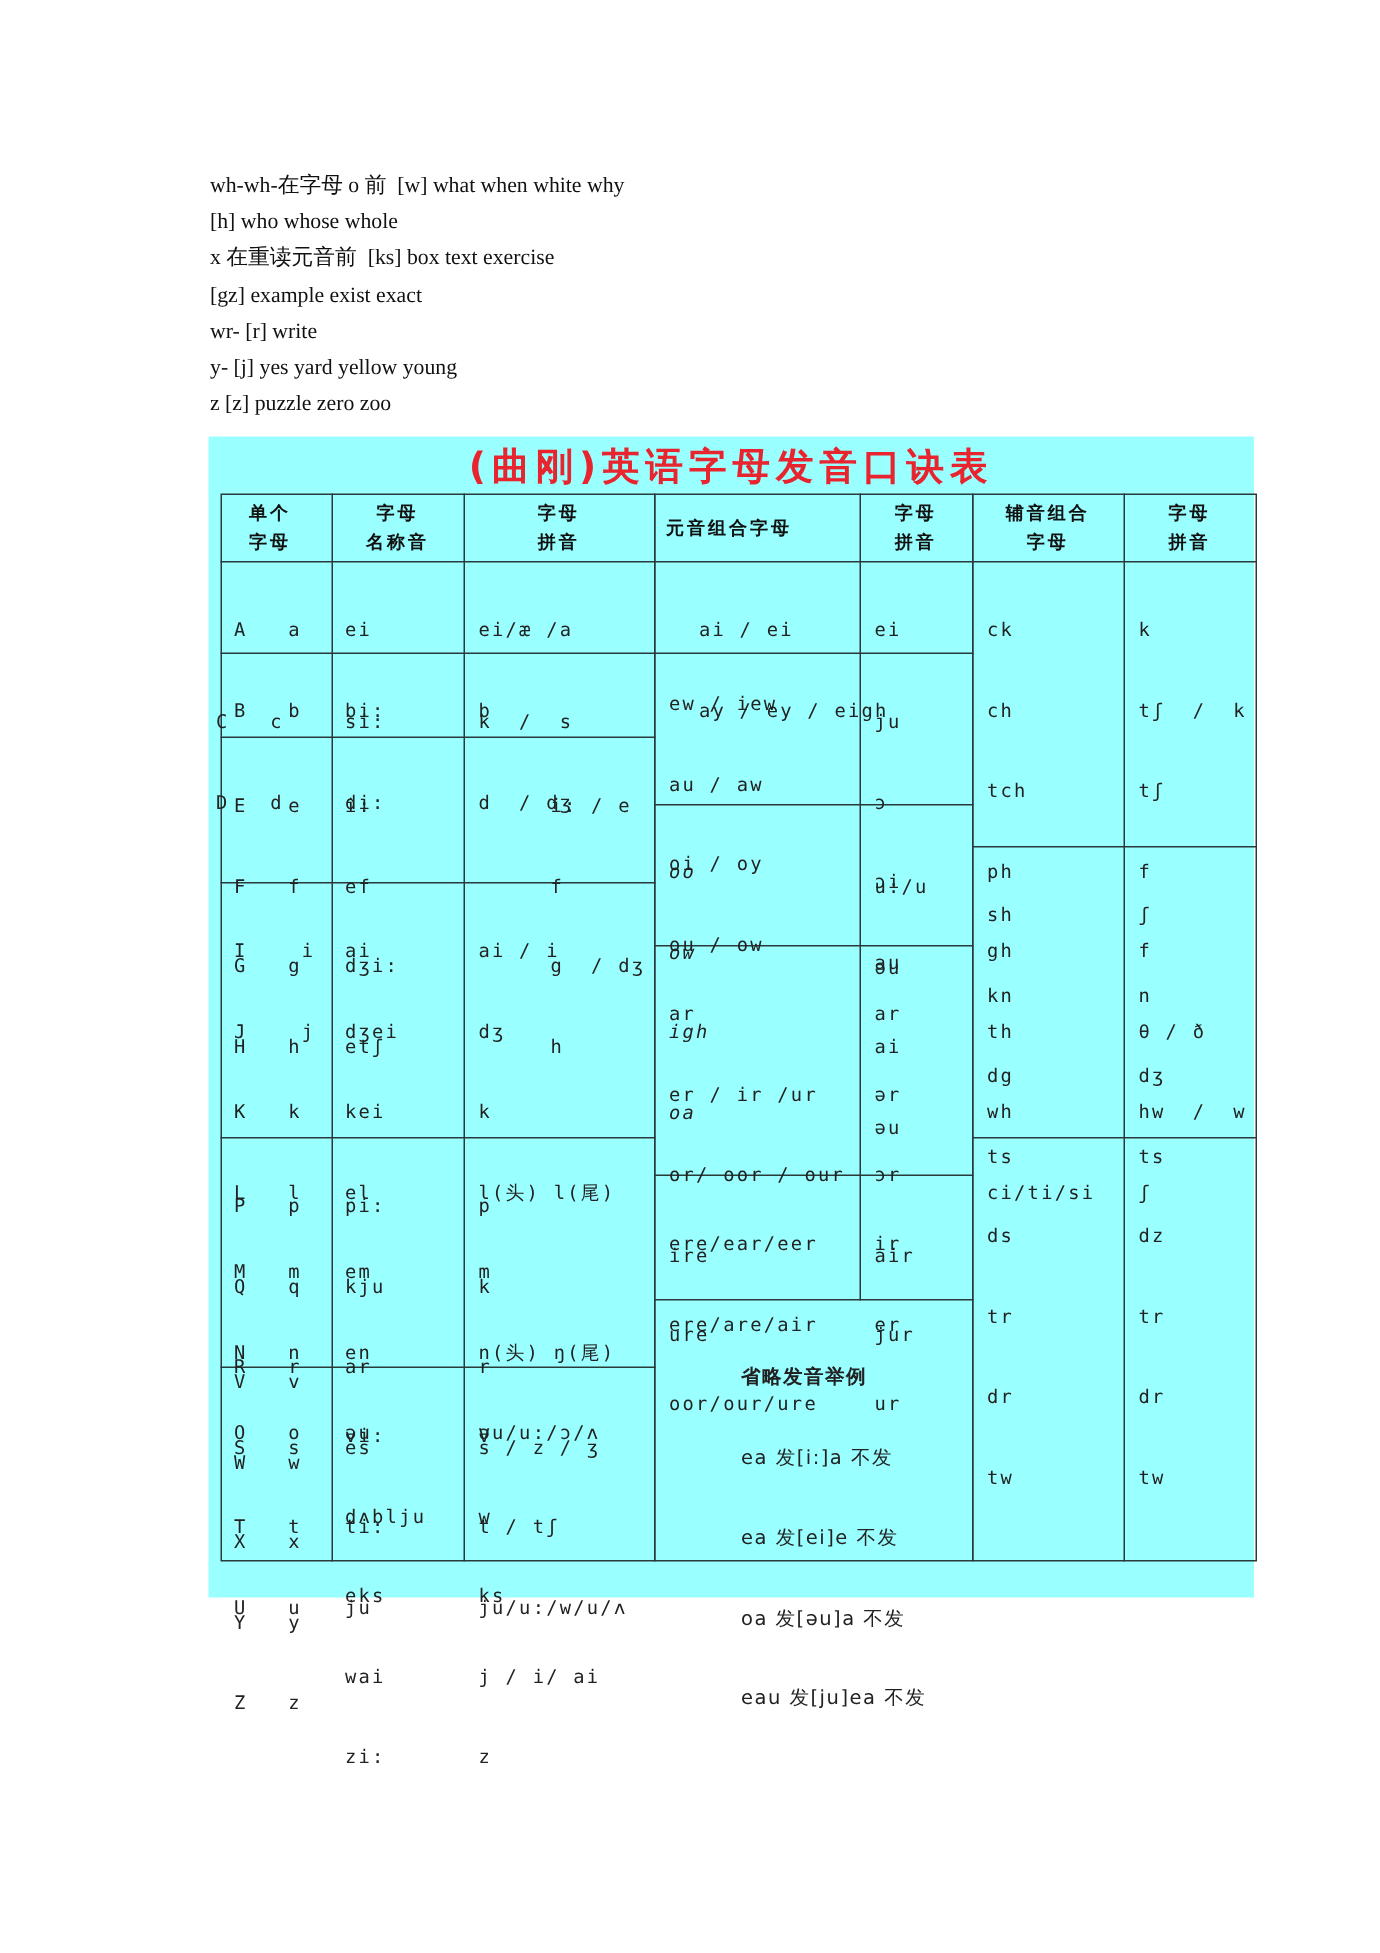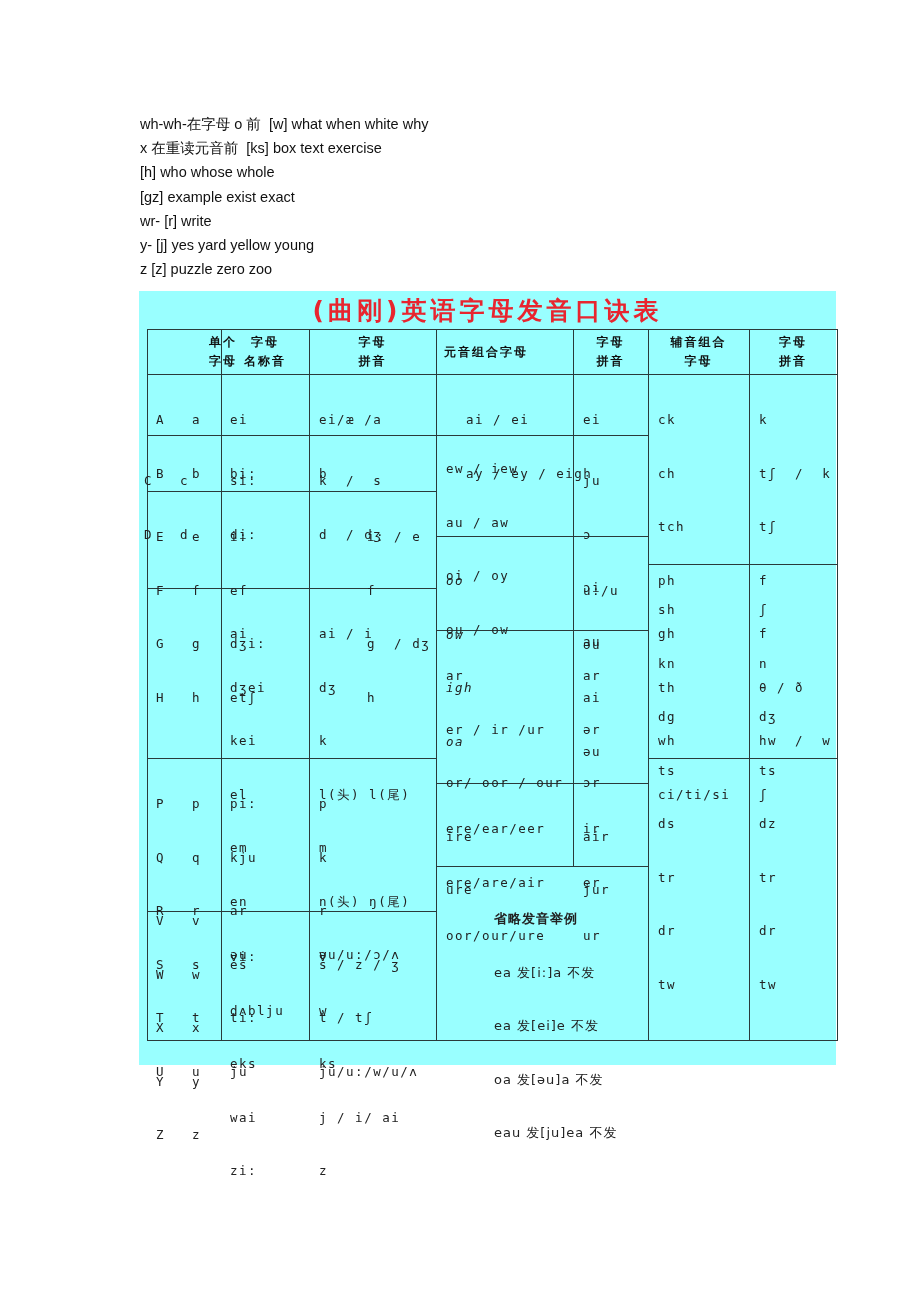--- a/index.html
+++ b/index.html
@@ -1,17 +1,17 @@
 <!DOCTYPE html>
 <html><head>
 <meta charset="utf-8">
 <style>
   html, body { margin: 0; padding: 0; background: #ffffff; }
   body { width: 920px; height: 1302px; position: relative; overflow: hidden; }
-  .intro { position: absolute; left: 140px; top: 114px; font-family: Liberation Sans, sans-serif; font-size: 14.5px; color: #111; }
+  .intro { position: absolute; left: 140px; top: 114px; font-family: Liberation Serif, serif; font-size: 14.5px; color: #111; }
   .intro .line { height: 24.2px; line-height: 20px; white-space: pre; }
 
   .chart { position: absolute; left: 139px; top: 291px; width: 697px; height: 774px; background: #99ffff; }
   .chart .title { position: absolute; left: 0; top: 0; width: 697px; height: 38px; text-align: center; font-family: "DejaVu Sans", sans-serif; font-weight: bold; font-size: 25px; color: #e8252f; line-height: 40px; letter-spacing: 4px; }
 
   .box { position: absolute; border: 1.5px solid #2a3a3a; box-sizing: border-box; }
   .hline { position: absolute; height: 0; border-top: 1.5px solid #2a3a3a; }
   .vline { position: absolute; width: 0; border-left: 1.5px solid #2a3a3a; }
 
   .hdr { position: absolute; font-family: "DejaVu Sans", sans-serif; font-weight: bold; font-size: 12px; color: #111; text-align: center; line-height: 19px; letter-spacing: 2px; }
@@ -20,22 +20,22 @@
   .cell .row { height: 23.5px; line-height: 20px; }
   .note { position: absolute; font-family: "DejaVu Sans", sans-serif; font-size: 13px; color: #222; letter-spacing: 1px; white-space: pre; }
   .note .row { height: 23.6px; line-height: 20px; }
   .note .row.head { font-weight: bold; }
 </style>
 </head>
 <body>
 
 <div class="intro">
   <div class="line">wh-wh-在字母 o 前  [w] what when white why</div>
+  <div class="line">[h] who whose whole</div>
   <div class="line">x 在重读元音前  [ks] box text exercise</div>
-  <div class="line">[h] who whose whole</div>
   <div class="line">[gz] example exist exact</div>
   <div class="line">wr- [r] write</div>
   <div class="line">y- [j] yes yard yellow young</div>
   <div class="line">z [z] puzzle zero zoo</div>
 </div>
 
 <div class="chart">
   <div class="title">(曲刚)英语字母发音口诀表</div>
 
   <div class="box" style="left:8px; top:38px; width:290px; height:712px;"></div>
@@ -56,21 +56,21 @@
   <div class="hline" style="left:297px; top:339px; width:213px;"></div>
   <div class="hline" style="left:297px; top:492px; width:213px;"></div>
   <div class="hline" style="left:297px; top:575px; width:213px;"></div>
 
   <div class="box" style="left:509px; top:38px; width:190px; height:712px;"></div>
   <div class="vline" style="left:610px; top:38px; height:712px;"></div>
   <div class="hline" style="left:509px; top:83px; width:190px;"></div>
   <div class="hline" style="left:509px; top:273px; width:190px;"></div>
   <div class="hline" style="left:509px; top:467px; width:190px;"></div>
 
-  <div class="hdr" style="left:24px; top:42px; width:74px;text-align:right;">
+  <div class="hdr" style="left:4px; top:42px; width:74px;">
     <div>单个</div>
     <div>字母</div>
   </div>
   <div class="hdr" style="left:82px; top:42px; width:88px;">
     <div>字母</div>
     <div>名称音</div>
   </div>
   <div class="hdr" style="left:170px; top:42px; width:127px;">
     <div>字母</div>
     <div>拼音</div>
@@ -97,20 +97,29 @@
   </div>
   <div class="cell" style="left:5px; top:150px;">
     <div class="row">C   c</div>
     <div class="row">D   d</div>
   </div>
   <div class="cell" style="left:17px; top:206px;">
     <div class="row">E   e</div>
     <div class="row">F   f</div>
     <div class="row">G   g</div>
     <div class="row">H   h</div>
+  </div>
+  <div class="cell" style="left:17px; top:303px;">
+    <div class="row">I    i</div>
+    <div class="row">J    j</div>
+    <div class="row">K   k</div>
+    <div class="row">L   l</div>
+    <div class="row">M   m</div>
+    <div class="row">N   n</div>
+    <div class="row">O   o</div>
   </div>
   <div class="cell" style="left:17px; top:473px;text-align:center;">
     <div class="row">P   p</div>
     <div class="row">Q   q</div>
     <div class="row">R   r</div>
     <div class="row">S   s</div>
     <div class="row">T   t</div>
     <div class="row">U   u</div>
   </div>
   <div class="cell" style="left:17px; top:590px;">

